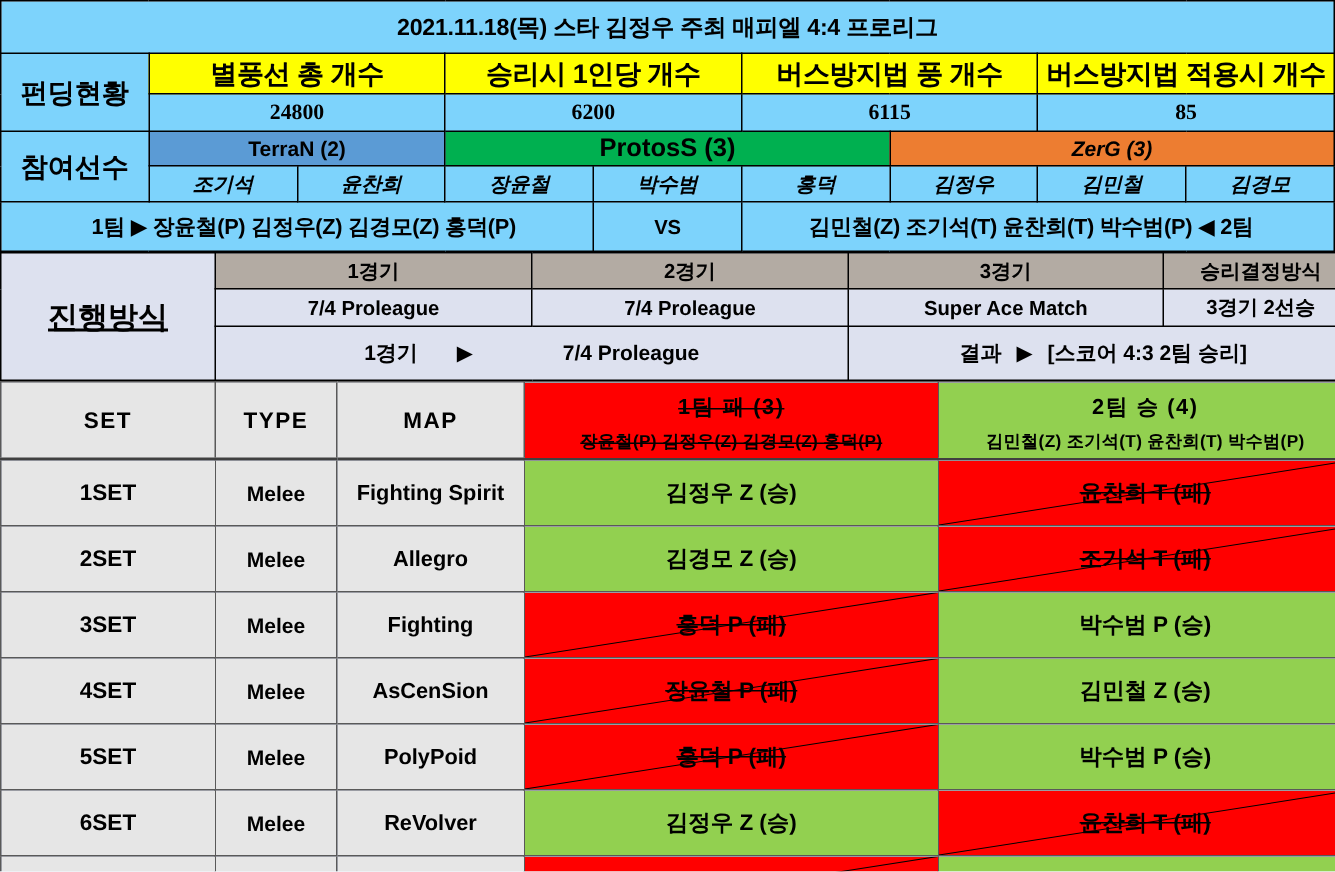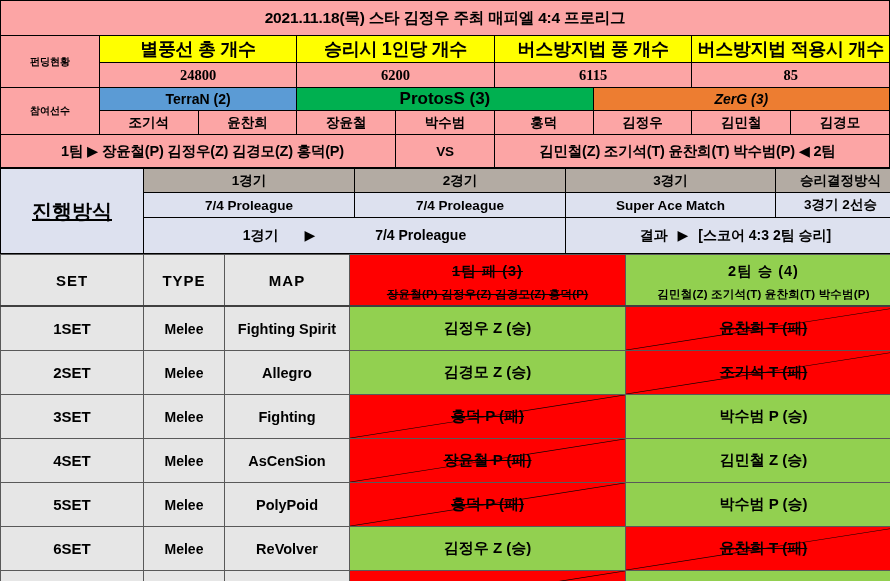--- a/index.html
+++ b/index.html
@@ -15,32 +15,32 @@
     overflow:hidden;
   }
   table{border-collapse:collapse;table-layout:fixed;}
 
   
   #topTable{width:890px;}
   #topTable td{
     border:1px solid #000;
     text-align:center;
     vertical-align:middle;
-    background:#fca5a5;
+    background:#7dd3fc;
     font-weight:bold;
     color:#000;
   }
   .title-cell{height:32px;font-size:15.5px;letter-spacing:-.2px;}
-  .corner-left{width:66px;font-size:10px;}
+  .corner-left{width:66px;font-size:18px;}
   .yellowhd{background:#ffff00 !important;height:21px;font-size:18px;letter-spacing:-.3px;}
   .numrow{height:22px;font-size:14.5px;font-family:Liberation Serif, serif;}
   .race-terran{background:#5b9bd5 !important;height:20px;font-size:14px;}
   .race-protoss{background:#00b050 !important;height:20px;font-size:17px;}
   .race-zerg{background:#ed7d31 !important;height:20px;font-size:14px;font-style:italic;}
-  .player-name{height:21px;font-size:13.5px;}
+  .player-name{height:21px;font-size:13.5px;font-style:italic;}
   .vsrow{height:30px;font-size:14.5px;letter-spacing:-.2px;}
   .vsleft{text-align:left;padding-left:10px;}
   .vsright{text-align:right;padding-right:10px;}
   .vsmid{font-size:13.5px;}
 
   
   #fmtTable{width:890px;}
   #fmtTable td{
     border:1px solid #000;
     text-align:center;vertical-align:middle;

